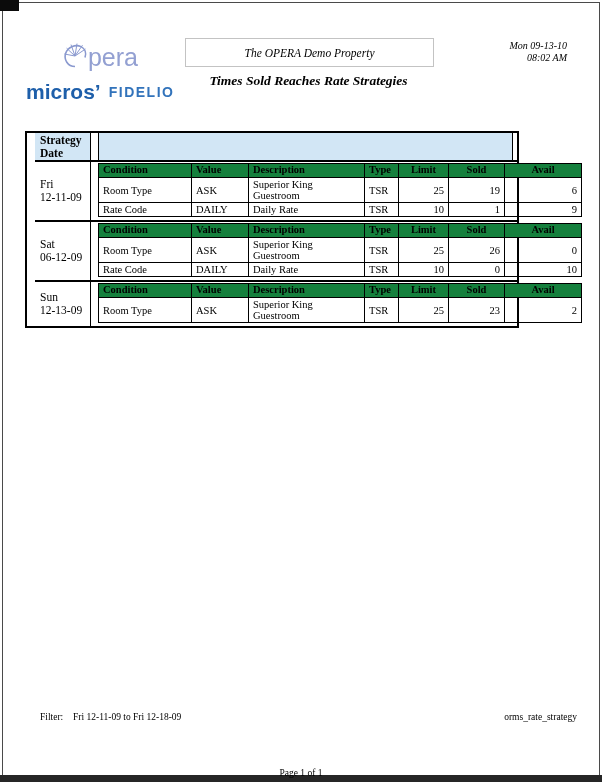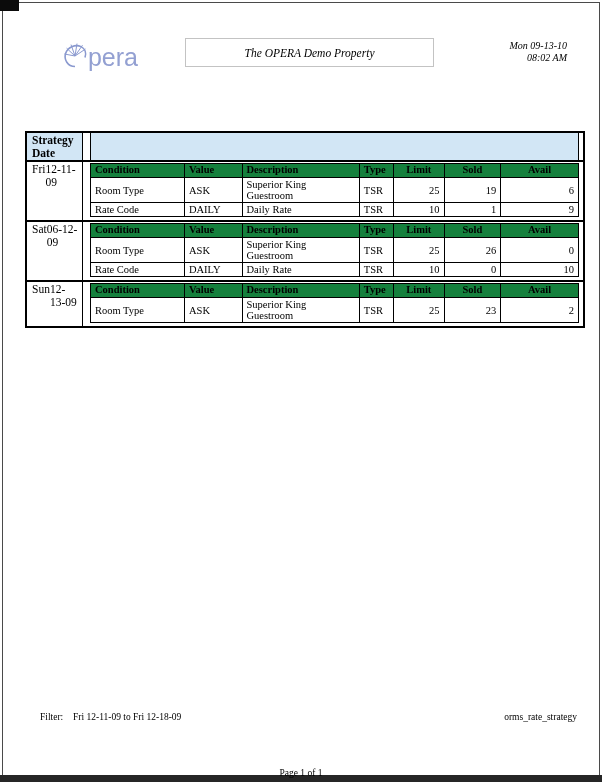--- a/index.html
+++ b/index.html
@@ -27,32 +27,32 @@
     color:#3273bb;letter-spacing:1.5px;}
   .title-box{position:absolute;left:185px;top:30px;width:247px;height:27px;
     border:1px solid #c3c3c3;display:flex;align-items:center;justify-content:center;
     font-style:italic;font-size:11.5px;}
   .report-title{position:absolute;left:85px;top:65px;width:447px;text-align:center;
     font-weight:bold;font-style:italic;font-size:13.5px;}
   .datetime{position:absolute;right:35px;top:32px;text-align:right;
     font-style:italic;font-size:10px;line-height:12px;}
 
   
-  .rate-table{position:absolute;left:25px;top:131px;width:560px;
-    border:2px solid #000;box-sizing:border-box;}
+  .rate-table{position:absolute;left:25px;top:131px;width:494px;
+    border:2px solid #000;box-sizing:border-box;padding-left:8px;}
   .t-head-row{display:flex;border-bottom:2px solid #000;height:29px;box-sizing:border-box;}
   .date-col{width:56px;flex:0 0 56px;border-right:1px solid #000;box-sizing:border-box;
     padding:1px 2px 1px 5px;font-size:11.5px;line-height:13px;}
   .t-head-row .date-col{background:#d2e6f5;font-weight:bold;}
   .band-wrap{flex:1;padding:0 4px 0 7px;box-sizing:border-box;}
   .band{height:100%;background:#d2e6f5;border-left:1px solid #000;border-right:1px solid #000;
     box-sizing:border-box;}
   .group{display:flex;}
   .group + .group{border-top:2px solid #000;}
-  .group .date-col{display:flex;flex-direction:row;justify-content:center;background:#fff;}
+  .group .date-col{display:flex;flex-direction:column;justify-content:center;background:#fff;}
   .group .content{flex:1;padding:1px 4px 3px 7px;box-sizing:border-box;}
   table.inner{width:100%;border-collapse:collapse;table-layout:fixed;}
   table.inner th,table.inner td{border:1px solid #000;padding:0 4px;box-sizing:border-box;
     overflow:hidden;}
   table.inner th{background:#15803d;text-align:left;font-weight:bold;font-size:10.5px;
     line-height:12px;padding-top:0;padding-bottom:1px;}
   table.inner th.num-h{text-align:center;}
   table.inner td{font-size:10.5px;line-height:11px;padding-top:1px;padding-bottom:1px;
     vertical-align:middle;}
   table.inner td.num{text-align:right;}
@@ -84,25 +84,31 @@
               <path d="M13 14 L20.5 3.2"></path>
             <path d="M13 14 L15 1.6"></path>
               <path d="M13 14 L9 2.6"></path>
             <path d="M13 14 L4.6 6.2"></path>
               <path d="M13 14 L2.4 12"></path>
           </g>
         </svg>
       </span>
       <span class="opera-text">pera</span>
     </div>
+    <div class="micros-line">
+      <span class="micros">micros’</span>
+      <span class="logo-divider"></span>
+      <span class="fidelio">FIDELIO</span>
+    </div>
   </div>
 
   <div class="title-box">
     <span>The OPERA Demo Property</span>
   </div>
+  <div class="report-title">Times Sold Reaches Rate Strategies</div>
   <div class="datetime">
     <div>Mon 09-13-10</div>
     <div>08:02 AM</div>
   </div>
 </div>
 
 <div class="rate-table">
 
   <div class="t-head-row">
     <div class="date-col">Strategy Date</div>

